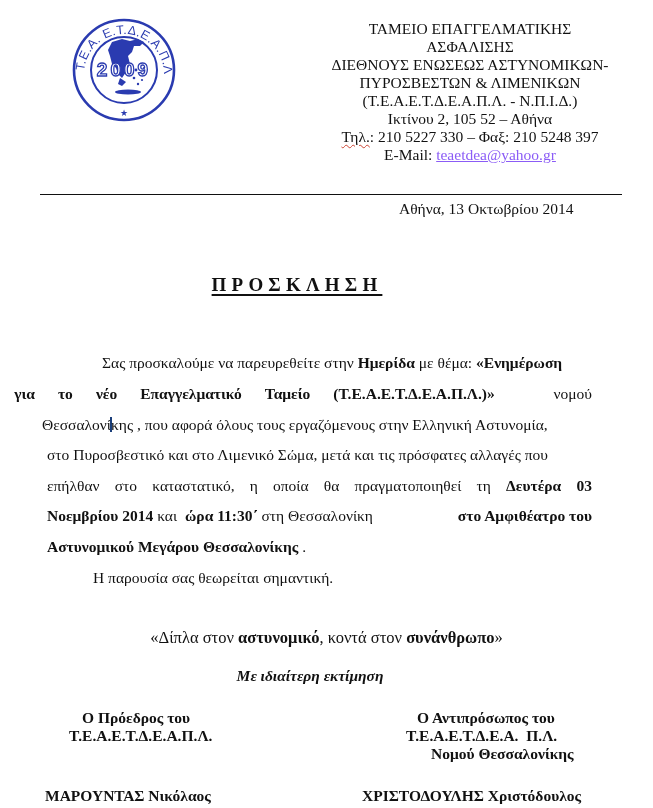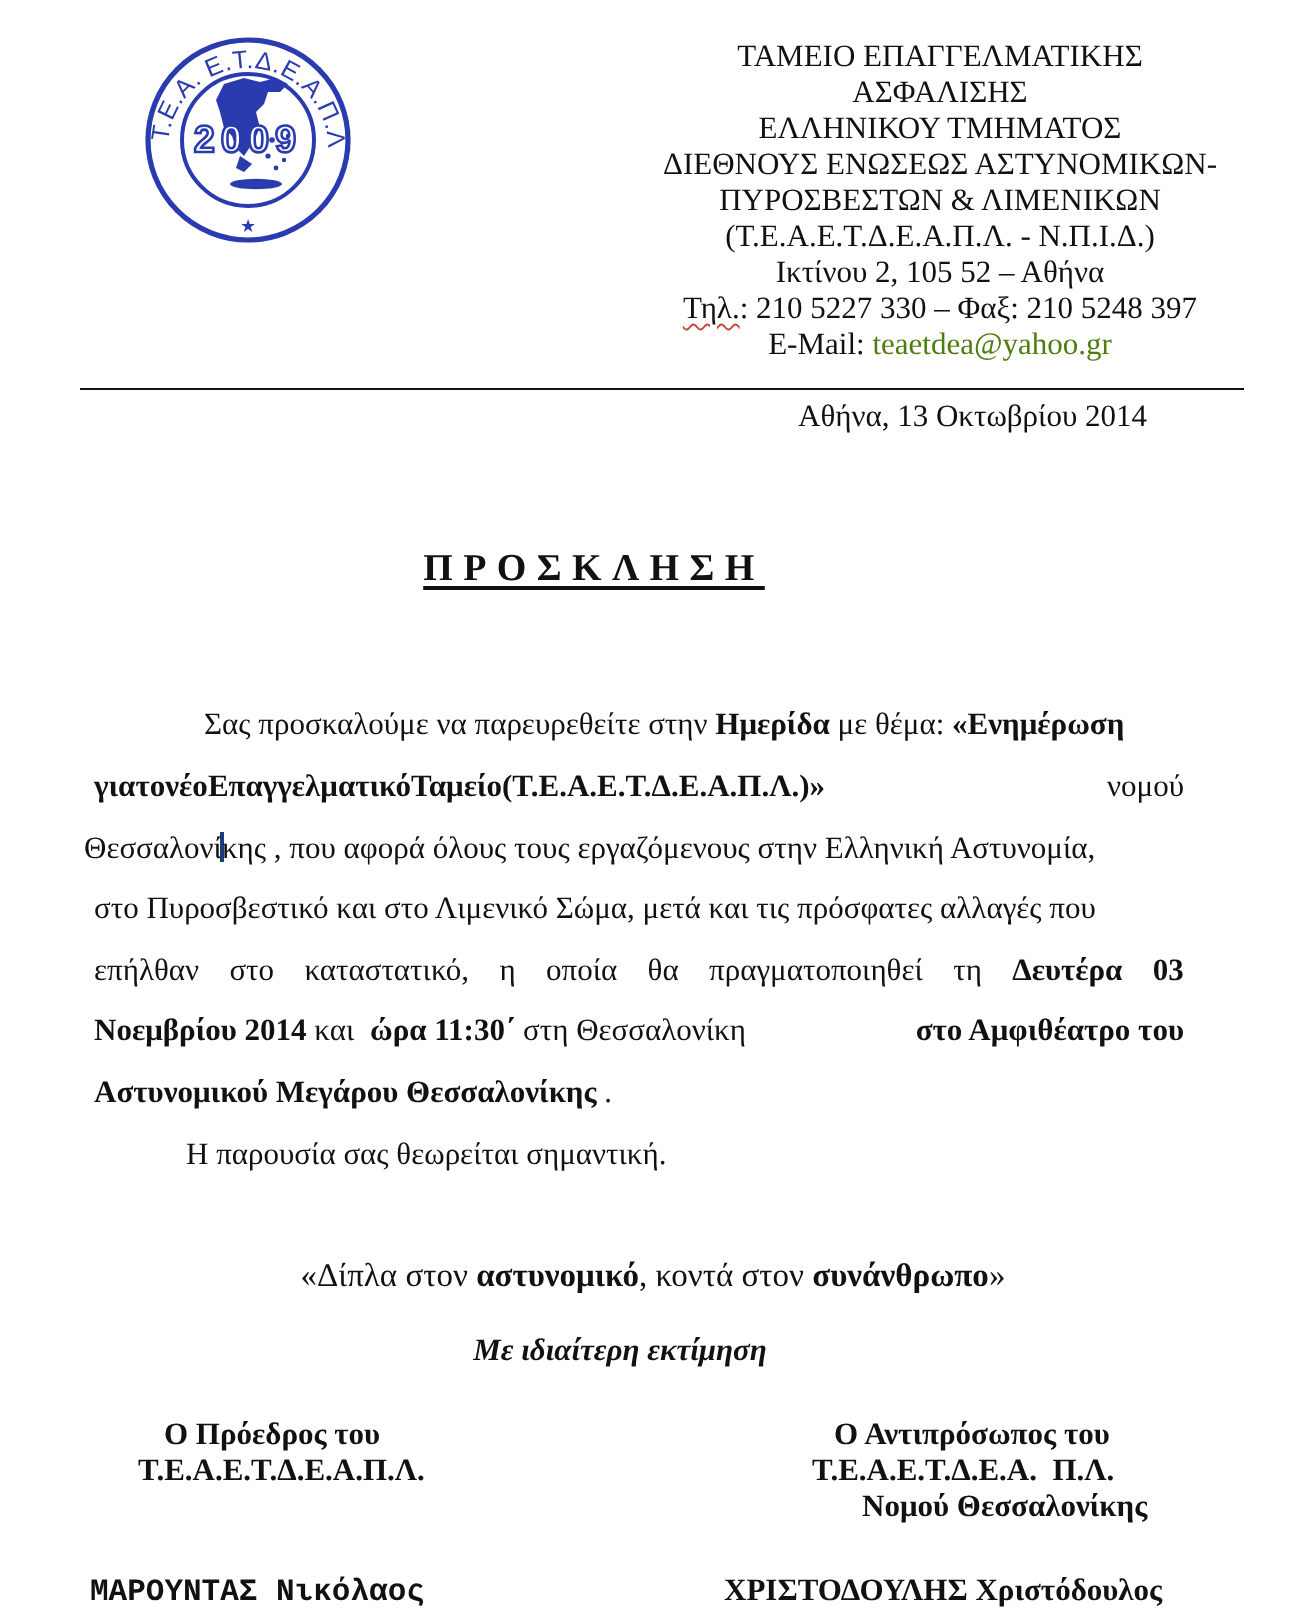--- a/index.html
+++ b/index.html
@@ -10,21 +10,21 @@
     }
     .abs { position: absolute; }
 
     
     #seal { left: 72px; top: 8px; width: 104px; height: 118px; }
 
     
     .hdr { position: absolute; left: 300px; width: 340px; text-align: center; font-size: 15.5px; line-height: 18px; white-space: nowrap; }
     .hdr .line { display: block; }
     .spell { text-decoration: underline wavy #c43; text-decoration-thickness: 1px; text-underline-offset: 2px; }
-    .link { color: #4d7c0f; }
+    .link { color: #8b5cf6; text-decoration: underline; }
 
     #rule { left: 40px; top: 194px; width: 582px; height: 0; border-top: 1.6px solid #111; }
     #date { left: 399px; top: 200px; font-size: 15.5px; white-space: nowrap; text-align: right; }
 
     #title {
       left: 0; width: 594px; top: 274px; text-align: center;
       font-weight: bold; font-size: 19px; letter-spacing: 5.2px;
       text-decoration: underline; text-underline-offset: 3px; text-decoration-thickness: 2px;
     }
 
@@ -63,39 +63,38 @@
       <circle cx="66" cy="76" r="1.2"></circle>
       <circle cx="72" cy="60" r="1.1"></circle>
   </g>
   <text id="sealYear" x="52" y="68" text-anchor="middle" font-family="Liberation Sans, sans-serif" font-weight="bold" font-size="19" letter-spacing="3" fill="#ffffff" stroke="#2a3bb0" stroke-width="1.3">2009</text>
   <text x="52" y="108" text-anchor="middle" font-size="9" fill="#2a3bb0">★</text>
 </svg>
 
 <div class="hdr" style="top:20px;">
   <span class="line">ΤΑΜΕΙΟ ΕΠΑΓΓΕΛΜΑΤΙΚΗΣ</span>
   <span class="line">ΑΣΦΑΛΙΣΗΣ</span>
-  <span class="line">ΕΛΛΗΝΙΚΟΥ ΤΜΗΜΑΤΟΣ</span>
   <span class="line">ΔΙΕΘΝΟΥΣ ΕΝΩΣΕΩΣ ΑΣΤΥΝΟΜΙΚΩΝ-</span>
   <span class="line">ΠΥΡΟΣΒΕΣΤΩΝ &amp; ΛΙΜΕΝΙΚΩΝ</span>
   <span class="line">(Τ.Ε.Α.Ε.Τ.Δ.Ε.Α.Π.Λ. - Ν.Π.Ι.Δ.)</span>
   <span class="line">Ικτίνου 2, 105 52 – Αθήνα</span>
   <span class="line"><span class="spell">Τηλ.</span><span>: 210 5227 330 – Φαξ: 210 5248 397</span></span>
   <span class="line"><span>E-Mail: </span><span class="link">teaetdea@yahoo.gr</span></span>
 </div>
 
 <div id="rule" class="abs"></div>
 <div id="date" class="abs">Αθήνα, 13 Οκτωβρίου 2014</div>
 
 <div id="title" class="abs">ΠΡΟΣΚΛΗΣΗ</div>
 
 <div class="p" style="top:354px; padding-left:55px; width:490px;">
   <span>Σας προσκαλούμε να παρευρεθείτε στην </span><span class="b">Ημερίδα</span><span> με θέμα: </span><span class="b">«Ενημέρωση</span>
 </div>
 <div class="p just" style="top:385px;">
-  <span style="display:flex; justify-content:flex-start; width:415px;">
+  <span style="display:flex; justify-content:center; width:415px;gap:23px;">
     <span class="b">για</span>
     <span class="b">το</span>
     <span class="b">νέο</span>
     <span class="b">Επαγγελματικό</span>
     <span class="b">Ταμείο</span>
     <span class="b">(Τ.Ε.Α.Ε.Τ.Δ.Ε.Α.Π.Λ.)»</span>
   </span>
   <span>νομού</span>
 </div>
 <div class="p" style="top:416px; left:42px;">
@@ -124,18 +123,18 @@
 <div class="p" style="top:569px; left:93px;">Η παρουσία σας θεωρείται σημαντική.</div>
 
 <div id="motto" class="abs">
   <span>«Δίπλα στον </span><span class="b">αστυνομικό</span><span>, κοντά στον </span><span class="b">συνάνθρωπο</span><span>»</span>
 </div>
 
 <div id="regards" class="abs">Με ιδιαίτερη εκτίμηση</div>
 
 <div class="sig" style="left:82px; top:709px;">Ο Πρόεδρος του</div>
 <div class="sig" style="left:69px; top:727px;">Τ.Ε.Α.Ε.Τ.Δ.Ε.Α.Π.Λ.</div>
-<div class="sig" style="left:45px; top:787px;font-family:Liberation Mono, monospace;">ΜΑΡΟΥΝΤΑΣ Νικόλαος</div>
+<div class="sig" style="left:45px; top:787px;">ΜΑΡΟΥΝΤΑΣ Νικόλαος</div>
 
 <div class="sig" style="left:417px; top:709px;">Ο Αντιπρόσωπος του</div>
 <div class="sig" style="left:406px; top:727px; white-space:pre;">Τ.Ε.Α.Ε.Τ.Δ.Ε.Α.  Π.Λ.</div>
 <div class="sig" style="left:431px; top:745px;">Νομού Θεσσαλονίκης</div>
 <div class="sig" style="left:362px; top:787px;">ΧΡΙΣΤΟΔΟΥΛΗΣ Χριστόδουλος</div>
 
 </body></html>

